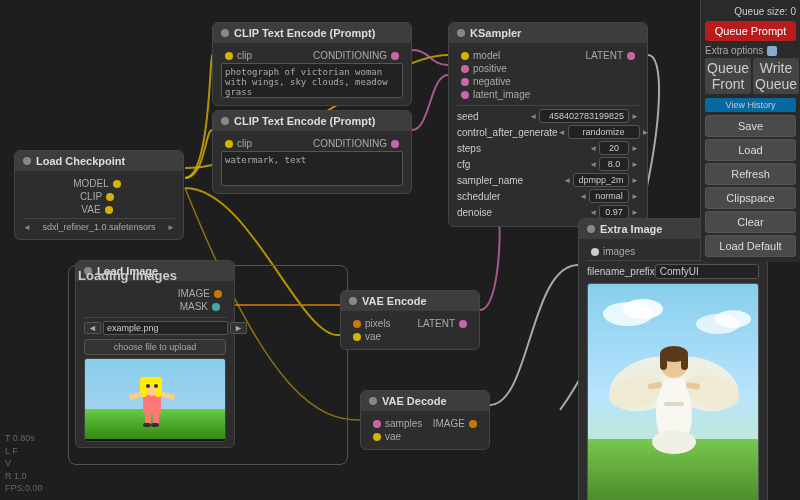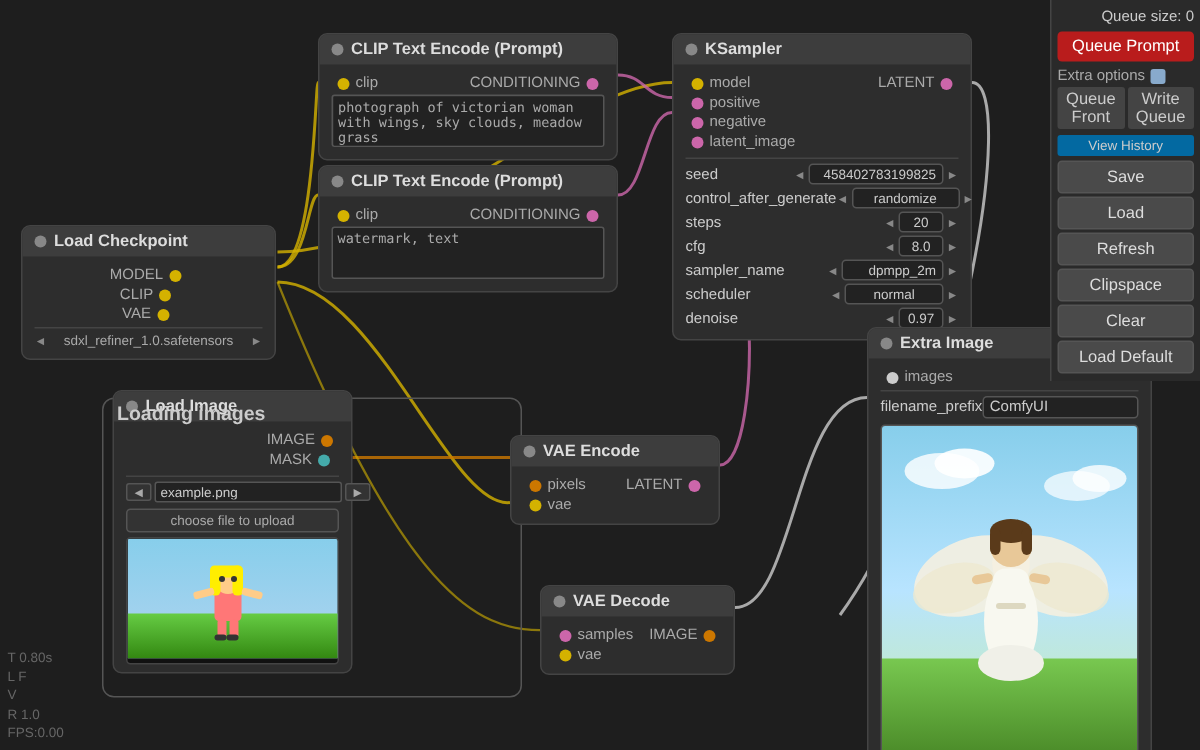--- a/index.html
+++ b/index.html
@@ -221,21 +221,21 @@
       gap: 2px;
       margin: 2px 0;
     }
     .sub-btn {
       flex: 1;
       background: #444;
       color: #ccc;
       border: none;
       border-radius: 2px;
       padding: 2px;
-      font-size: 11px;
+      font-size: 14px;
       cursor: pointer;
     }
     .view-history-btn {
       width: 100%;
       background: #0369a1;
       color: #ccc;
       border: none;
       border-radius: 2px;
       padding: 2px;
       font-size: 9px;
@@ -485,29 +485,29 @@
         <div style="display:flex; align-items:center; gap:2px;">
           <div class="port-arrow port-label">◄</div>
           <span class="field-val" style="width:30px;font-size:9px;text-align:center;">8.0</span>
           <div class="port-arrow port-label">►</div>
         </div>
       </div>
       <div class="node-field">
         <span>sampler_name</span>
         <div style="display:flex; align-items:center; gap:2px;">
           <div class="port-arrow port-label">◄</div>
-          <span class="field-val" style="width:68px;font-size:9px;text-align:right;">dpmpp_2m</span>
+          <span class="field-val" style="width:56px;font-size:9px;text-align:center;">dpmpp_2m</span>
           <div class="port-arrow port-label">►</div>
         </div>
       </div>
       <div class="node-field">
         <span>scheduler</span>
         <div style="display:flex; align-items:center; gap:2px;">
           <div class="port-arrow port-label">◄</div>
-          <span class="field-val" style="width:66px;font-size:9px;text-align:center;">normal</span>
+          <span class="field-val" style="width:40px;font-size:9px;text-align:center;">normal</span>
           <div class="port-arrow port-label">►</div>
         </div>
       </div>
       <div class="node-field">
         <span>denoise</span>
         <div style="display:flex; align-items:center; gap:2px;">
           <div class="port-arrow port-label">◄</div>
           <span class="field-val" style="width:30px;font-size:9px;text-align:center;">0.97</span>
           <div class="port-arrow port-label">►</div>
         </div>

